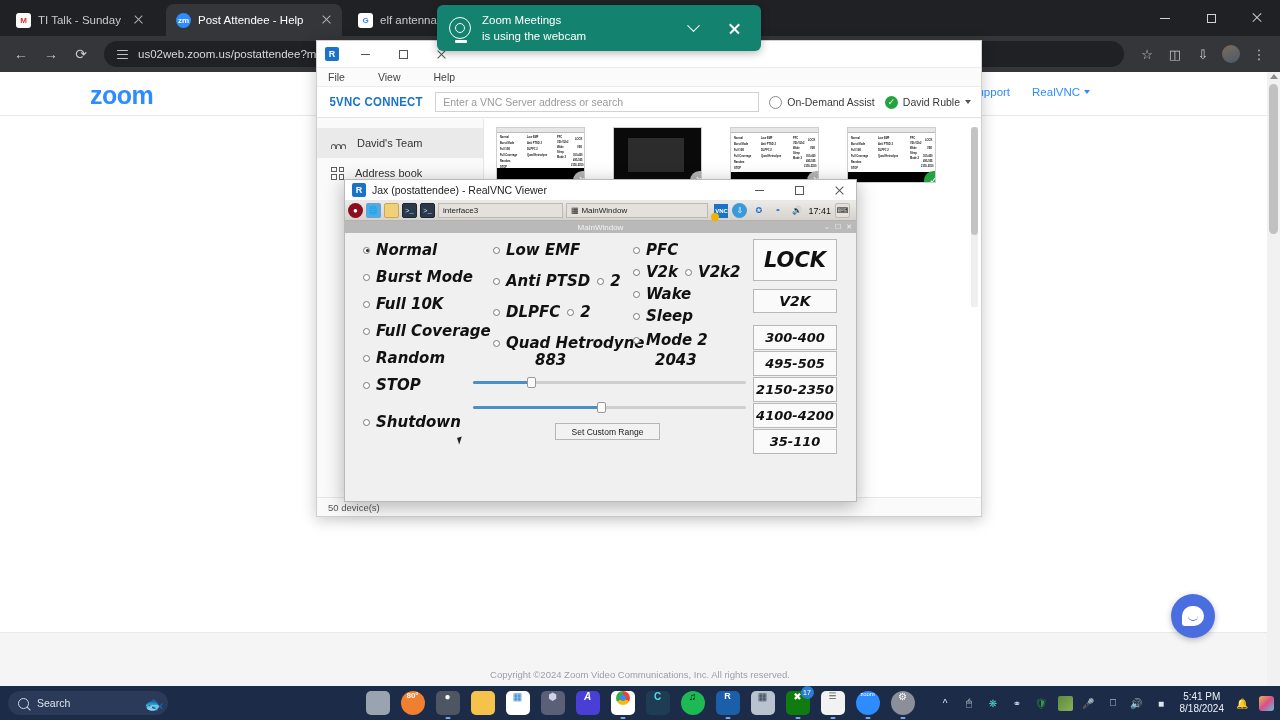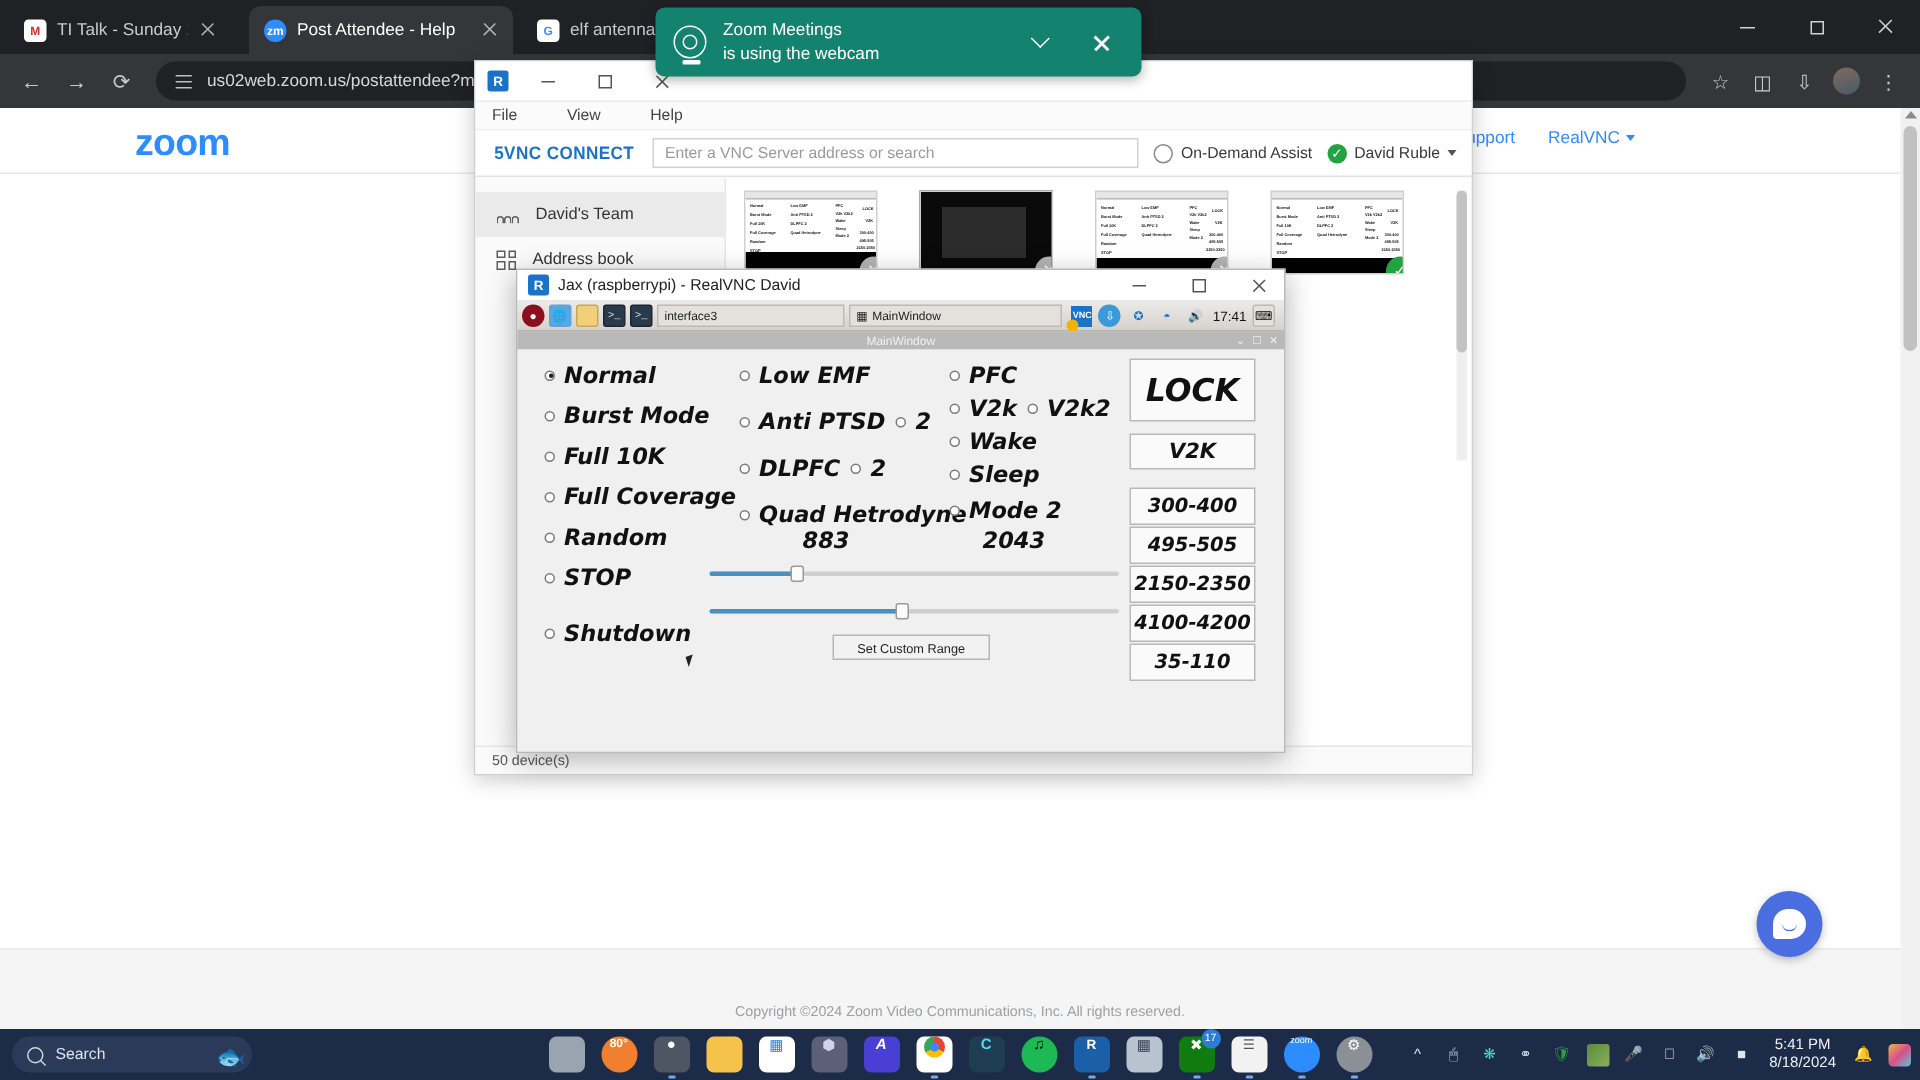--- a/index.html
+++ b/index.html
@@ -535,21 +535,21 @@
         <span class="tchev"></span>
       </span>
   <span class="toast-btn">
         <span class="tclose"></span>
       </span>
 </div>
 
 <div class="jax-win">
   <div class="jax-title">
     <span class="vnc-logo">R</span>
-    <span class="jax-title-txt">Jax (raspberrypi) - RealVNC David</span>
+    <span class="jax-title-txt">Jax (postattendee) - RealVNC Viewer</span>
     <span class="jax-wbtn">
           <span class="vw-min"></span>
         </span>
     <span class="jax-wbtn">
           <span class="vw-max"></span>
         </span>
     <span class="jax-wbtn">
           <span class="vw-cls"></span>
         </span>
   </div>

